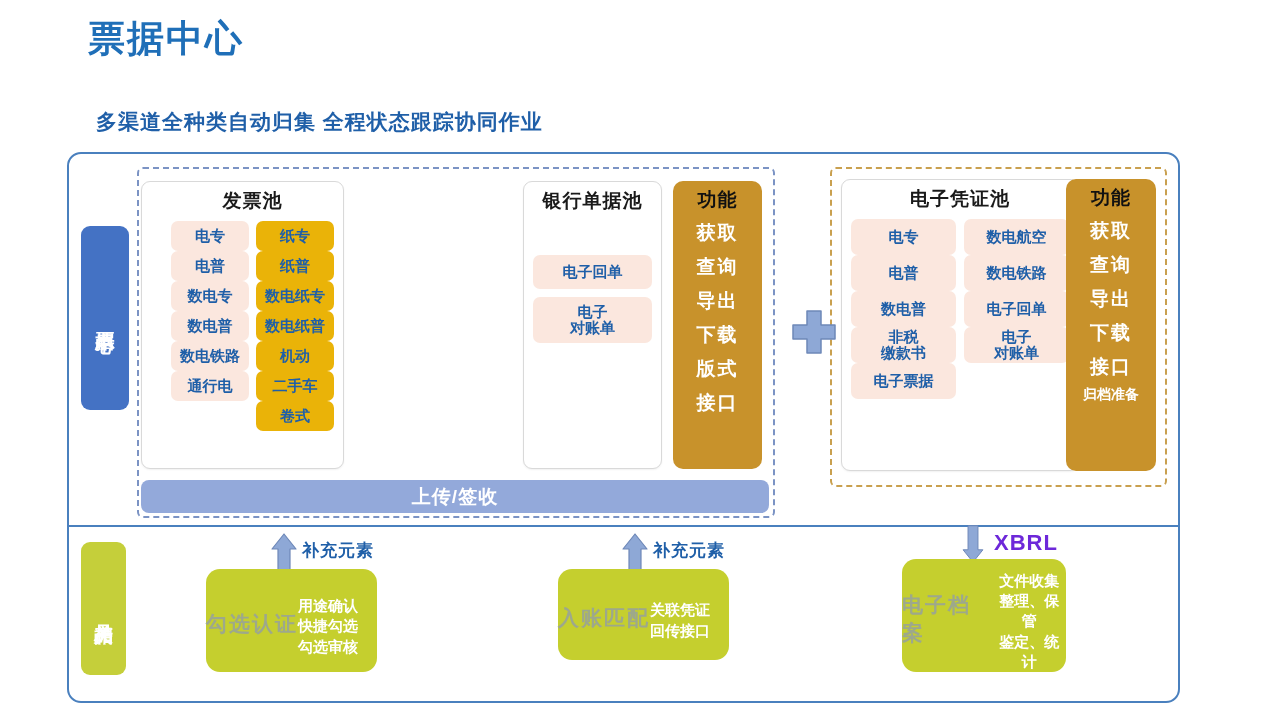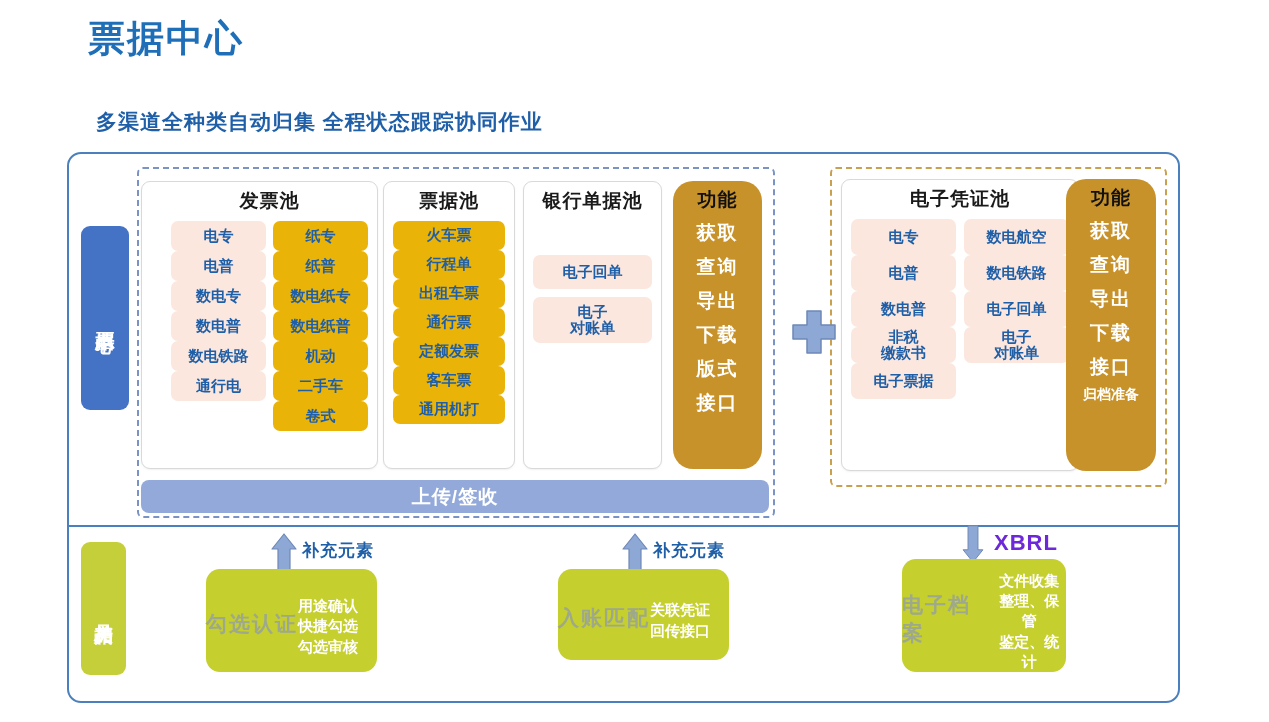--- a/index.html
+++ b/index.html
@@ -147,21 +147,21 @@
     display: flex;
     align-items: center;
     justify-content: center;
     line-height: 1.1;
     white-space: pre-line;
   }
   .tag.pink { background: #FBE7DE; }
   .tag.blue { background: #eab308; }
 
   
-  #pool-invoice { left: 72px; top: 27px; width: 237px; height: 288px; padding-left: 20px; }
+  #pool-invoice { left: 72px; top: 27px; width: 203px; height: 288px; padding-left: 20px; }
   #pool-invoice .tag { height: 30px; }
   #pool-invoice .tag-grid { gap: 7px; }
 
   
   #pool-bill { left: 314px; top: 27px; width: 132px; height: 288px; }
   #pool-bill .tag { height: 29px; }
 
   
   #pool-bank { left: 454px; top: 27px; width: 139px; height: 288px; }
   #pool-bank .tag-grid { flex-direction: column; padding-top: 34px; }
@@ -169,21 +169,21 @@
   #pool-bank .tag.tall { height: 46px; }
 
   
   #pool-evoucher { left: 772px; top: 25px; width: 238px; height: 292px; }
   #pool-evoucher .tag { height: 36px; }
 
   
   .func-panel {
     position: absolute;
     background: #C8922B;
-    border-radius: 20px;
+    border-radius: 10px;
     display: flex;
     flex-direction: column;
     align-items: center;
     padding-top: 6px;
     box-sizing: border-box;
   }
   .func-title {
     font-size: 19px;
     font-weight: bold;
     color: #111111;
@@ -311,34 +311,20 @@
         <div class="tag blue">纸普</div>
         <div class="tag blue">数电纸专</div>
         <div class="tag blue">数电纸普</div>
         <div class="tag blue">机动</div>
         <div class="tag blue">二手车</div>
         <div class="tag blue">卷式</div>
       </div>
     </div>
   </div>
 
-  <div class="pool" id="pool-bill">
-    <div class="pool-title">票据池</div>
-    <div class="tag-grid">
-      <div class="tag-col">
-        <div class="tag blue">火车票</div>
-        <div class="tag blue">行程单</div>
-        <div class="tag blue">出租车票</div>
-        <div class="tag blue">通行票</div>
-        <div class="tag blue">定额发票</div>
-        <div class="tag blue">客车票</div>
-        <div class="tag blue">通用机打</div>
-      </div>
-    </div>
-  </div>
 
   <div class="pool" id="pool-bank">
     <div class="pool-title">银行单据池</div>
     <div class="tag-grid">
       <div class="tag pink">电子回单</div>
       <div class="tag pink tall">电子
 对账单</div>
     </div>
   </div>
 

